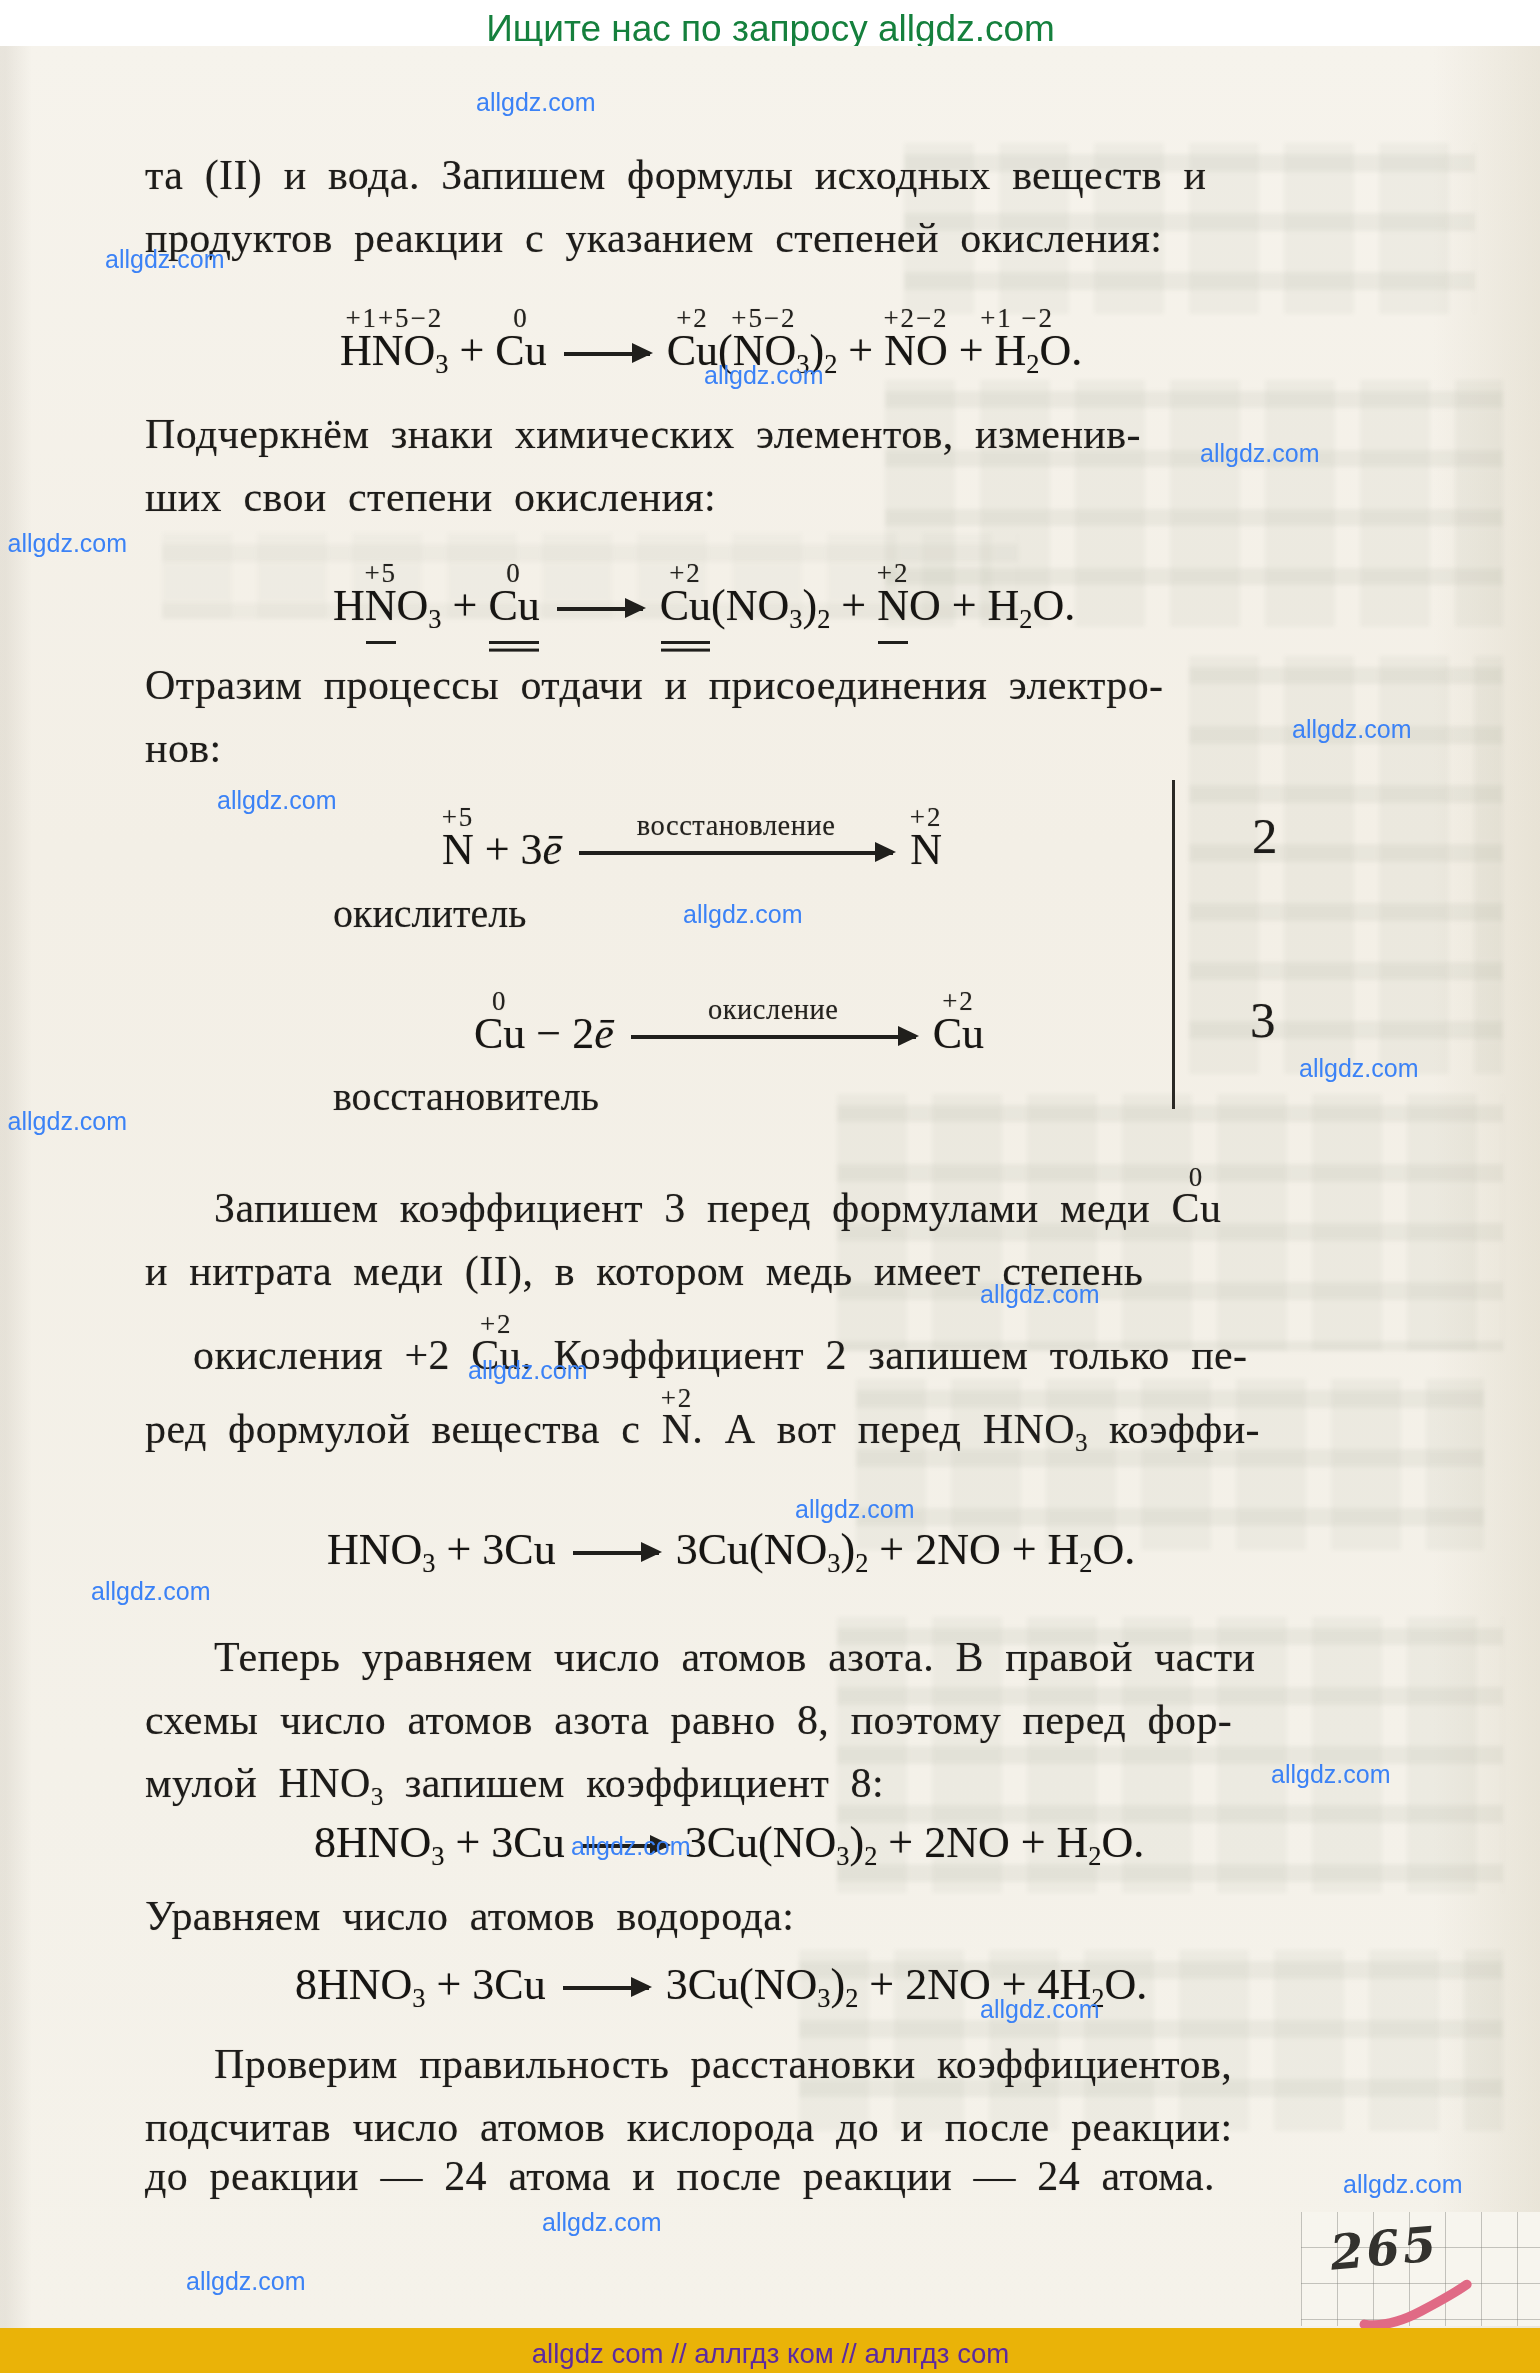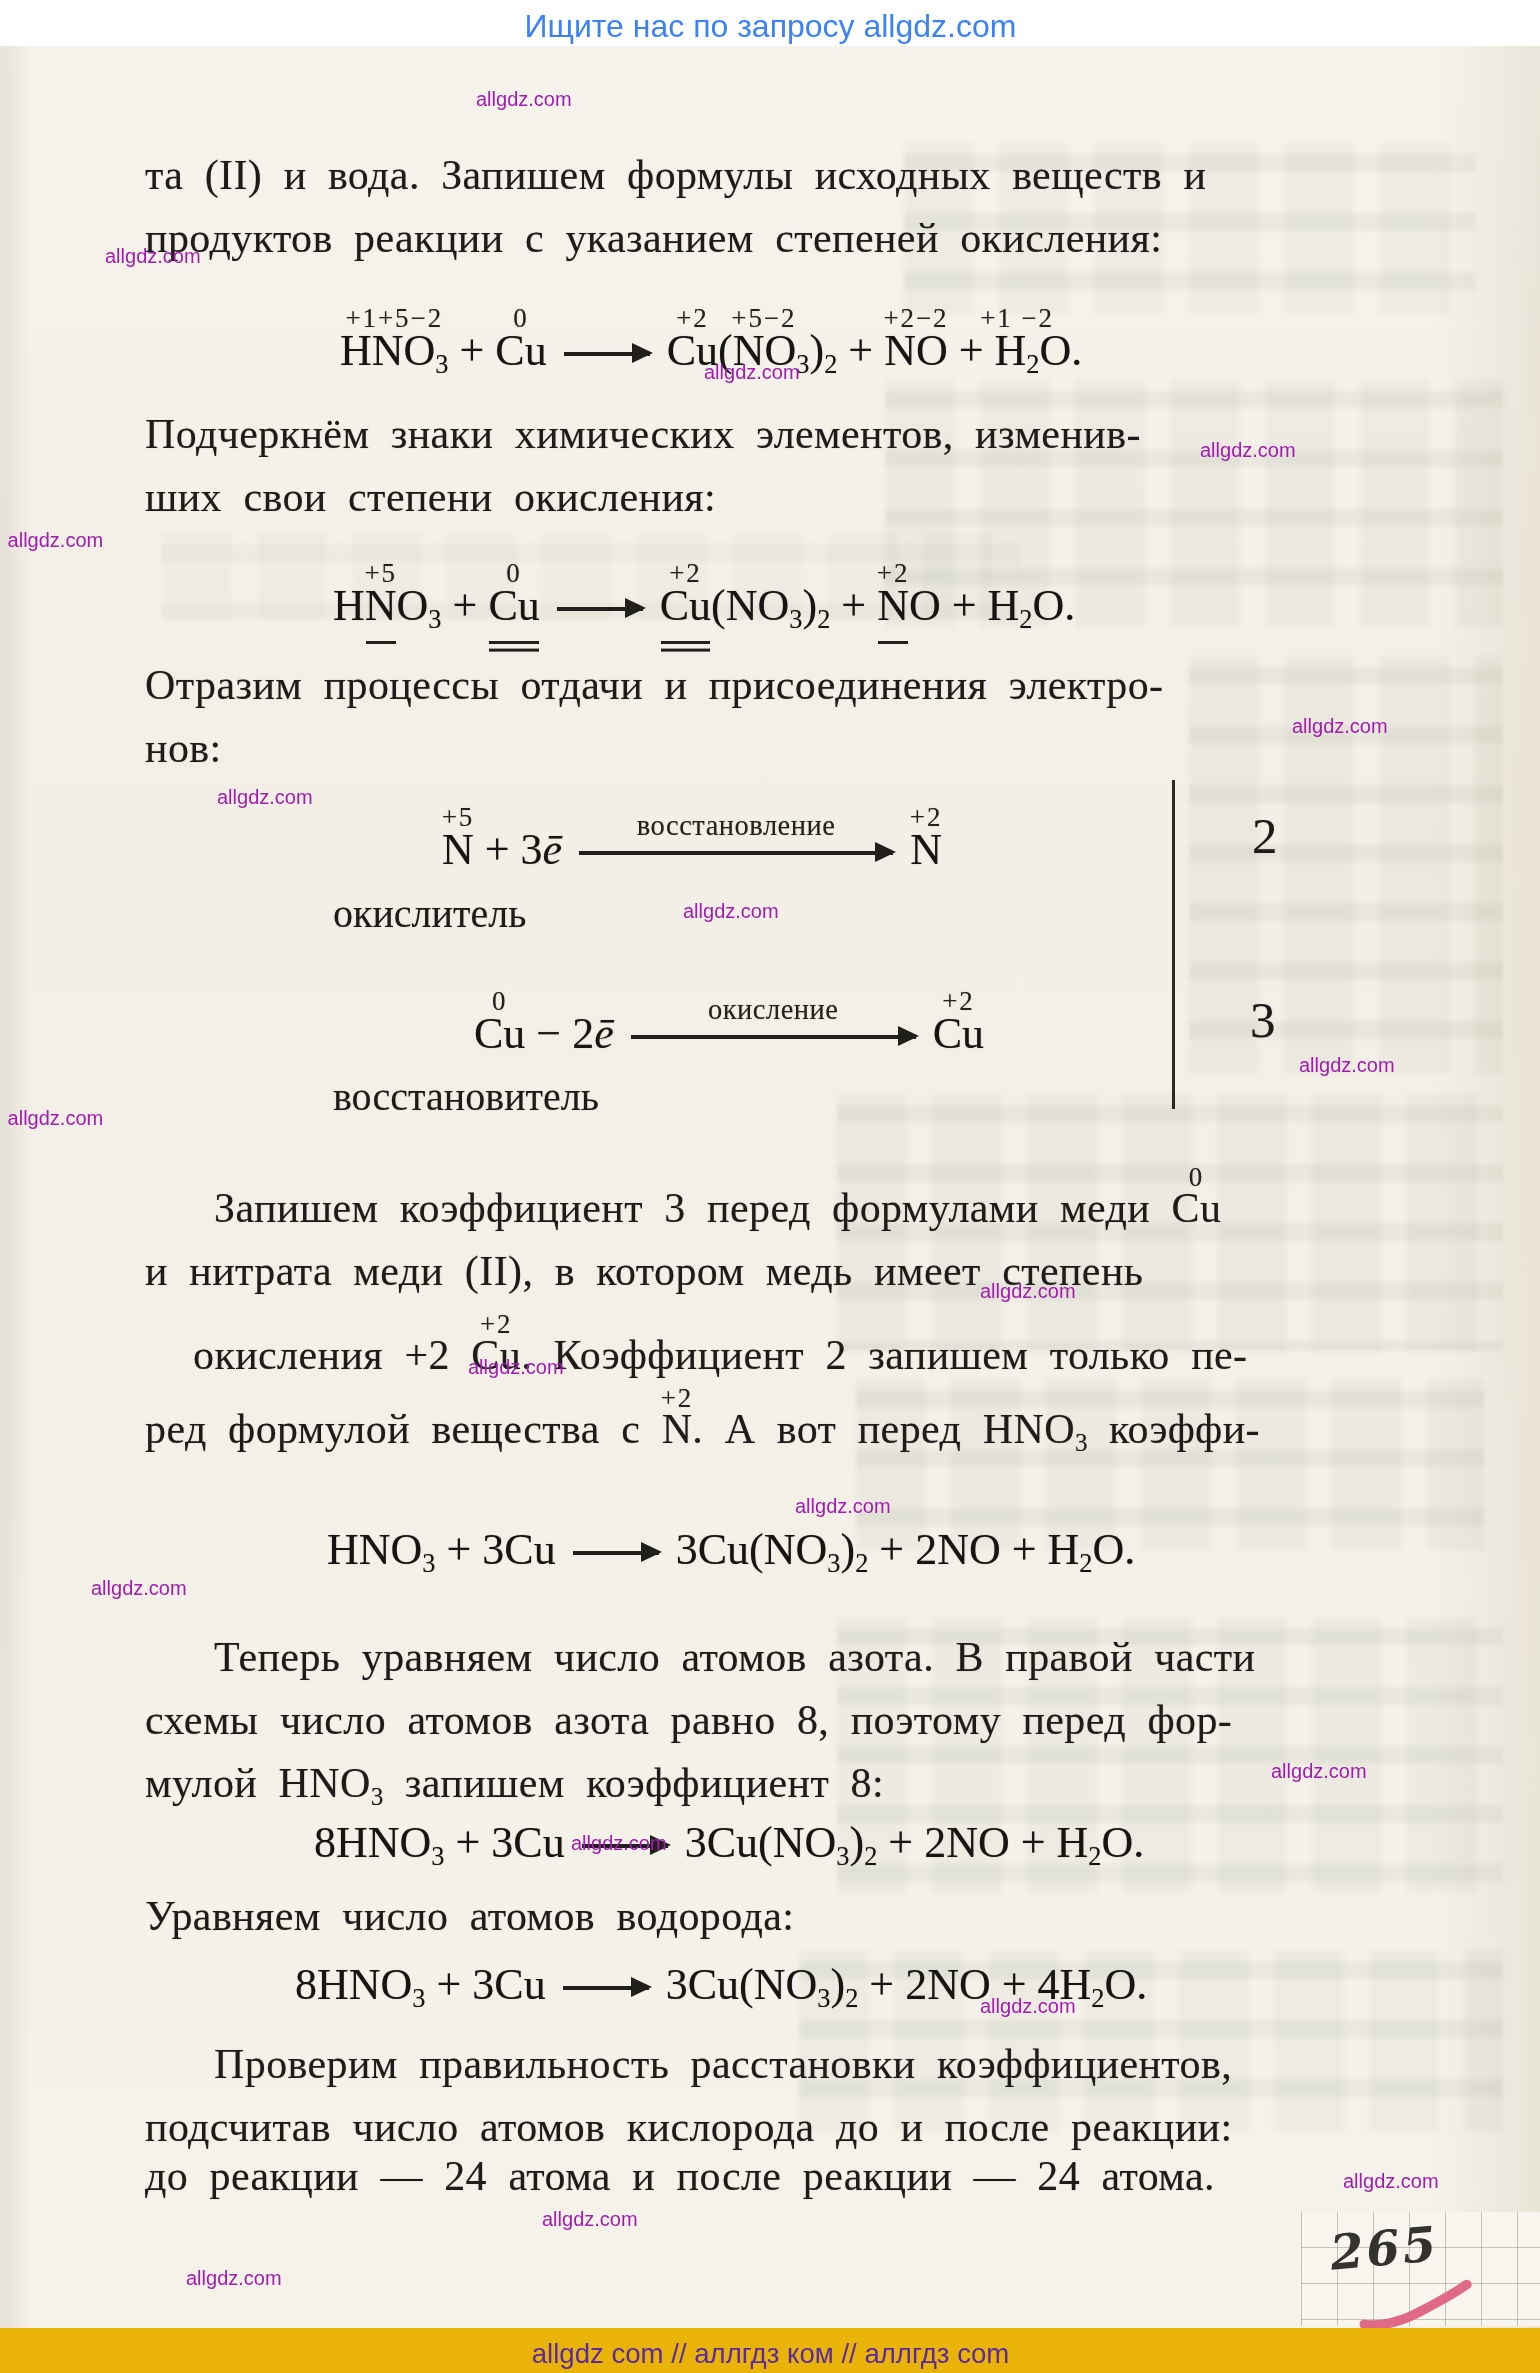--- a/index.html
+++ b/index.html
@@ -37,25 +37,25 @@
   .arr::after{content:"";position:absolute;right:-2.9px;top:-8.6px;width:0;height:0;
       border-left:21px solid #201f1c;border-top:10.5px solid transparent;border-bottom:10.5px solid transparent;}
   .albl{position:absolute;bottom:13.3px;left:50%;transform:translateX(-50%);
       font-size:28.5px;letter-spacing:0.5px;white-space:nowrap;color:#23221f;}
   .side-label{position:absolute;white-space:nowrap;font-size:40px;color:#1d1c1a;
       text-shadow:0 0 1px rgba(70,60,45,.45);}
   .tally-bar{position:absolute;width:2.9px;background:#2a2925;}
   .tally{position:absolute;font-size:51px;color:#1d1c1a;text-shadow:0 0 1px rgba(70,60,45,.45);}
   
   .wm{position:absolute;font-family:"Liberation Sans","DejaVu Sans",sans-serif;
-      font-size:20px;color:#a21caf;white-space:nowrap;}
+      font-size:25px;color:#3b82f6;white-space:nowrap;}
   
   .top-strip{position:absolute;left:0;top:0;width:1541px;height:46px;background:#fff;}
   .promo-top{position:absolute;left:0;right:0;top:7.6px;text-align:center;
-      font-family:"Liberation Sans","DejaVu Sans",sans-serif;font-size:32px;color:#3b82f6;}
+      font-family:"Liberation Sans","DejaVu Sans",sans-serif;font-size:37px;color:#15803d;}
   .bottom-strip{position:absolute;left:0;top:2328px;width:1541px;height:57px;background:#eab308;}
   .promo-bottom{position:absolute;left:0;right:0;top:9.5px;text-align:center;
       font-family:"Liberation Sans","DejaVu Sans",sans-serif;font-size:27.6px;color:#5c2aa0;}
   
   .grid-paper{position:absolute;left:1301px;top:2212px;width:240px;height:114px;
       background-color:#f7f5ee;
       background-image:linear-gradient(0deg,rgba(130,130,125,0.45) 1.4px,rgba(0,0,0,0) 1.4px),
                        linear-gradient(90deg,rgba(130,130,125,0.45) 1.4px,rgba(0,0,0,0) 1.4px);
       background-size:36px 36px;}
   .page-num{position:absolute;left:1330px;top:2220px;font-size:48px;font-weight:bold;font-style:italic;

